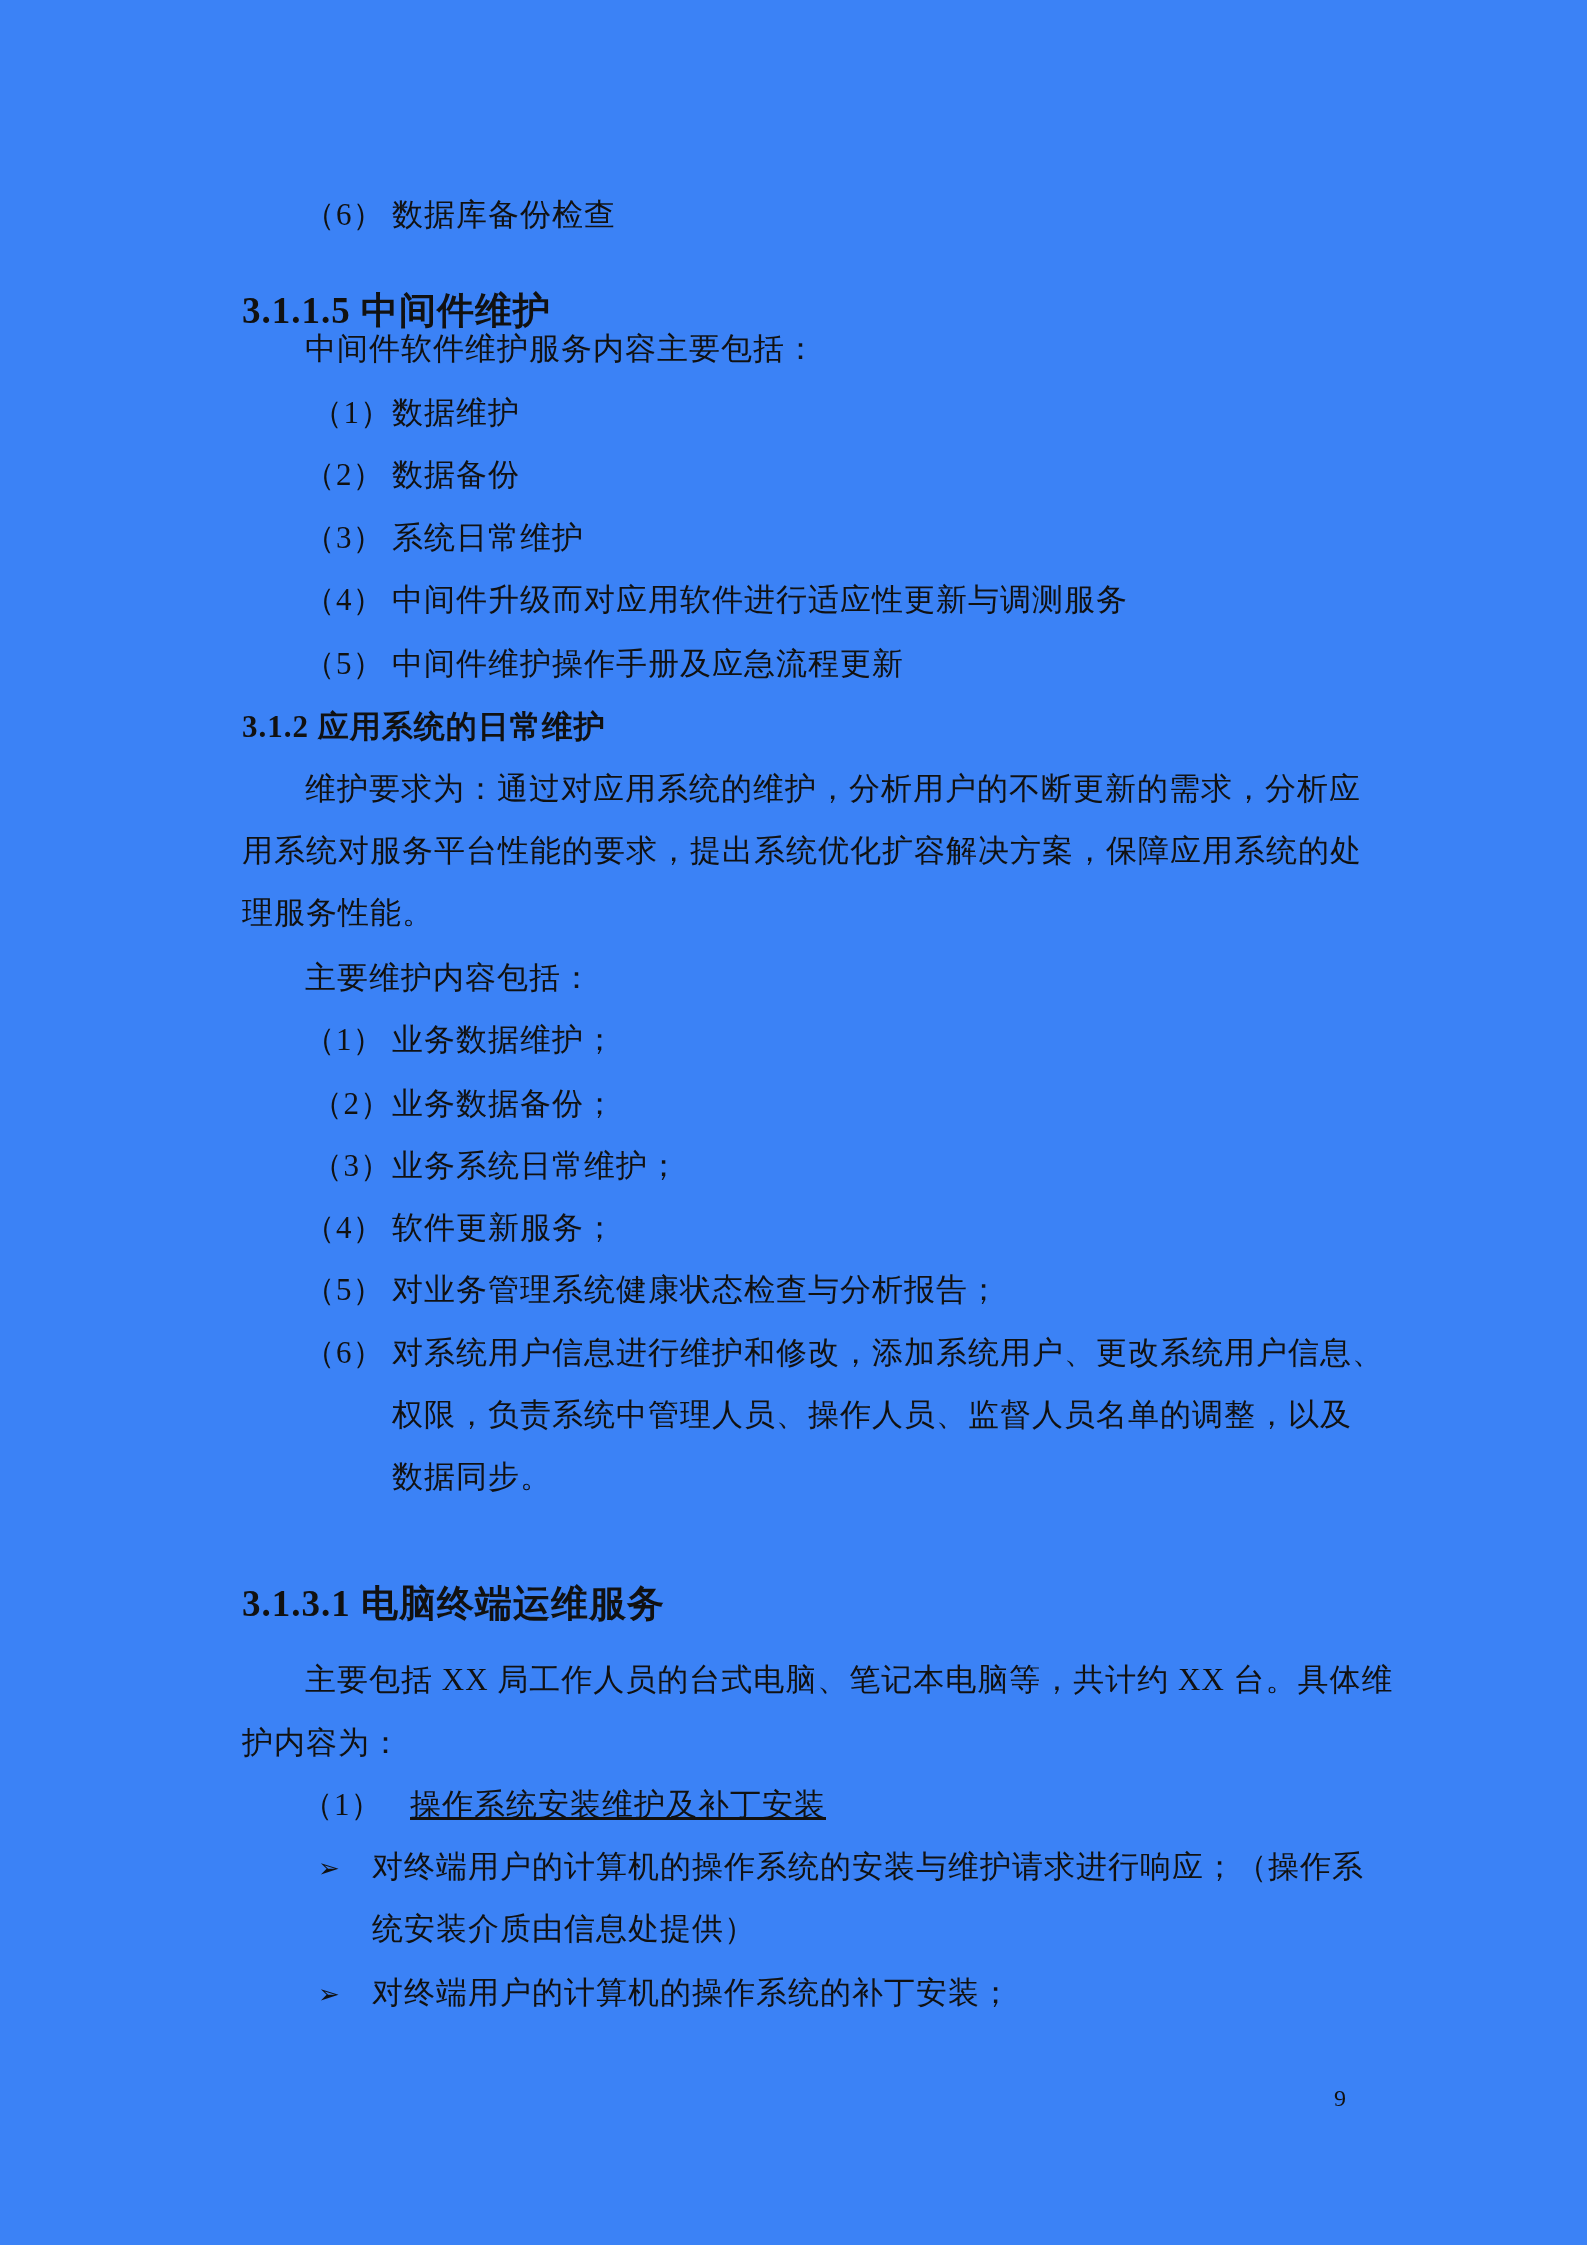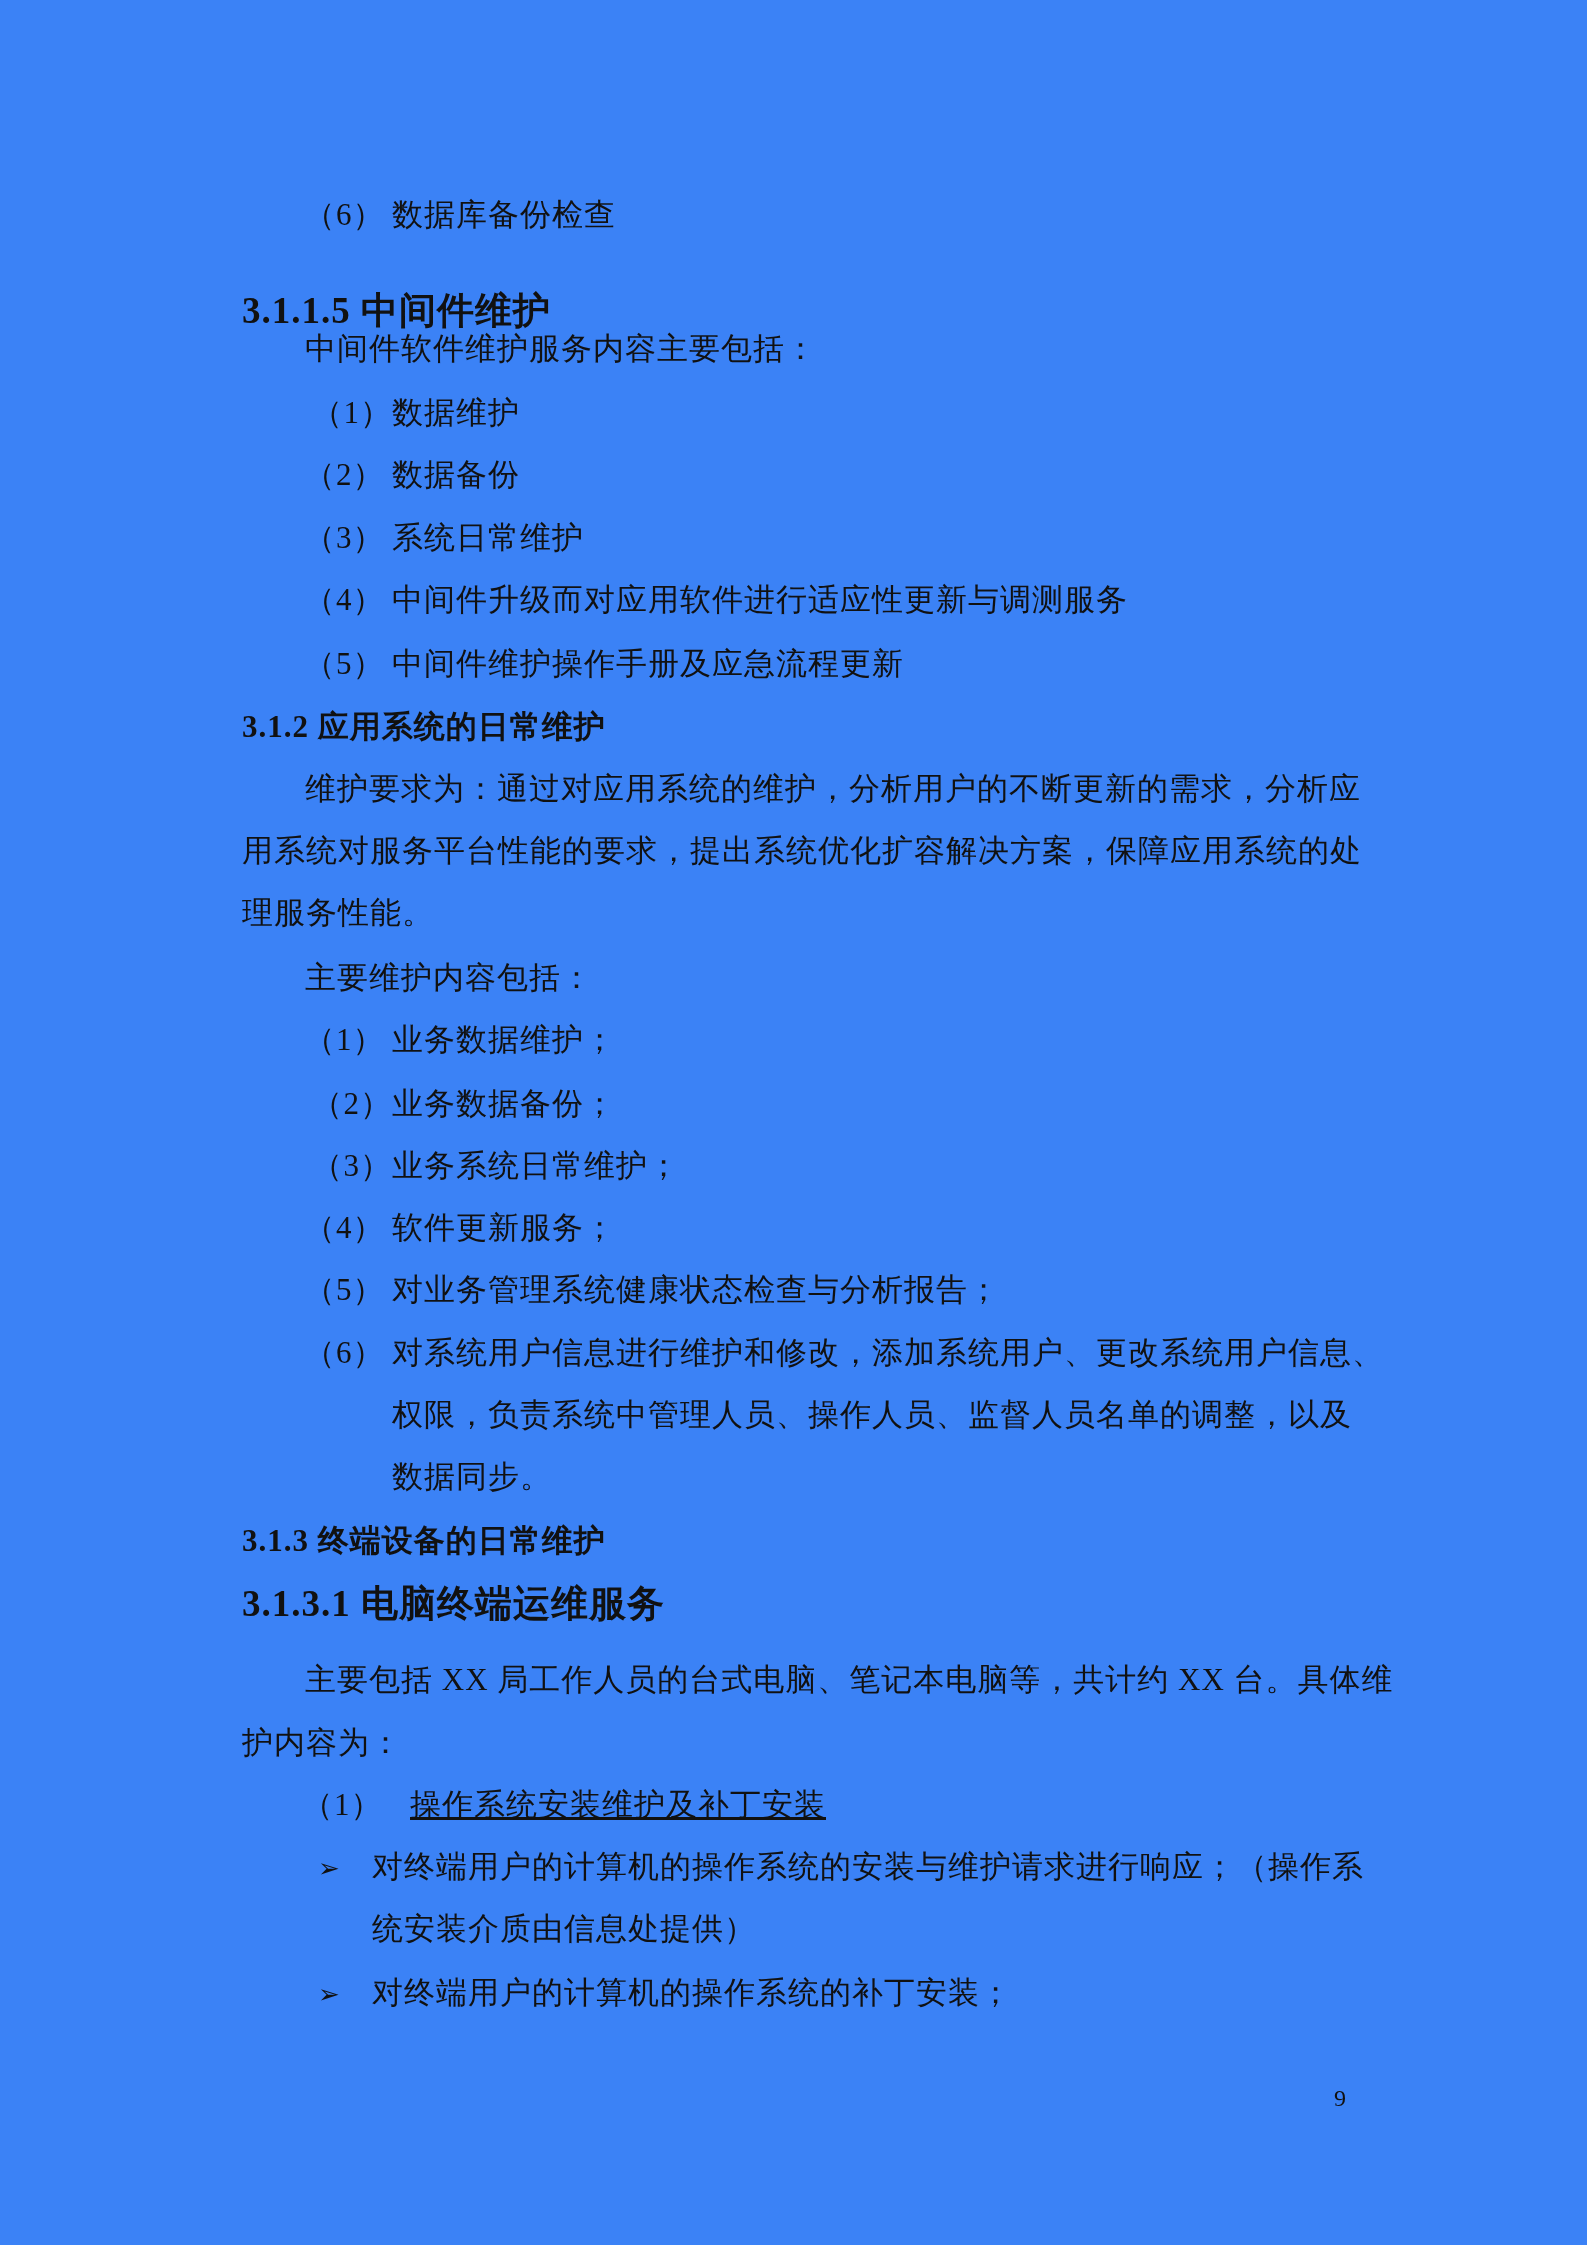--- a/index.html
+++ b/index.html
@@ -114,21 +114,20 @@
   </div>
   <div class="line" style="left:304px; top:1290px;">
     <span class="num">（5）</span><span>对业务管理系统健康状态检查与分析报告；</span>
   </div>
   <div class="line" style="left:304px; top:1353px;">
     <span class="num">（6）</span><span>对系统用户信息进行维护和修改，添加系统用户、更改系统用户信息、</span>
   </div>
   <div class="line" style="left:392px; top:1415px;">权限，负责系统中管理人员、操作人员、监督人员名单的调整，以及</div>
   <div class="line" style="left:392px; top:1477px;">数据同步。</div>
 
-  <div class="line h-small" style="left:242px; top:1541px;">3.1.3 终端设备的日常维护</div>
 
   <div class="line h-large" style="left:242px; top:1604px;">3.1.3.1 电脑终端运维服务</div>
 
   <div class="line" style="left:305px; top:1680px;">主要包括 XX 局工作人员的台式电脑、笔记本电脑等，共计约 XX 台。具体维</div>
   <div class="line" style="left:242px; top:1743px;">护内容为：</div>
 
   <div class="line" style="left:302px; top:1805px;text-decoration:underline;">
     <span class="num-wide">（1）</span><span>操作系统安装维护及补丁安装</span>
   </div>
 

